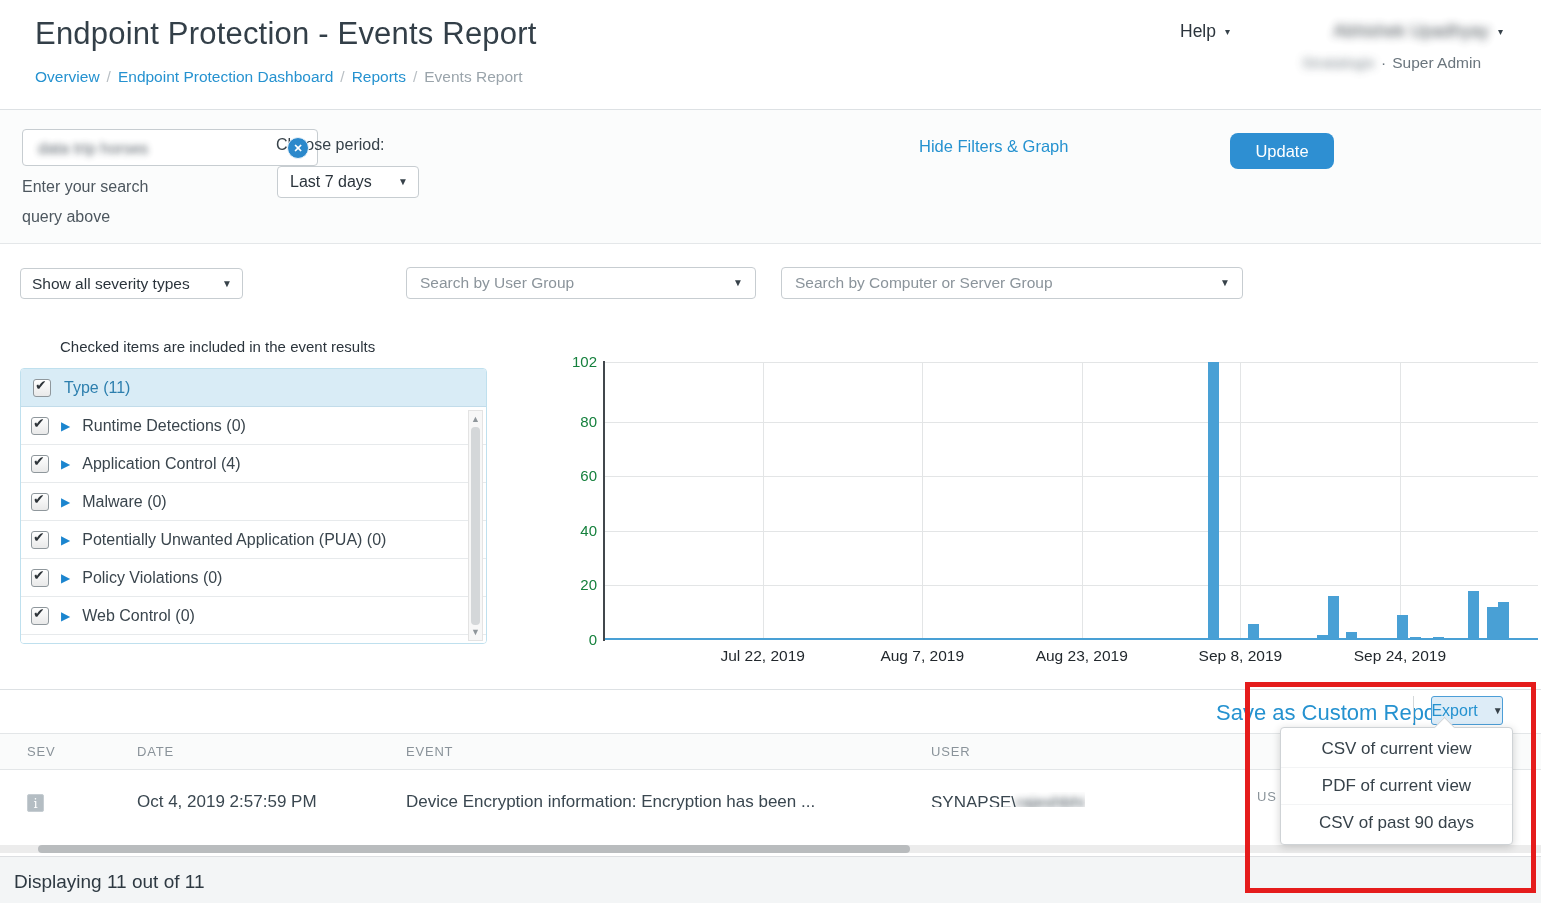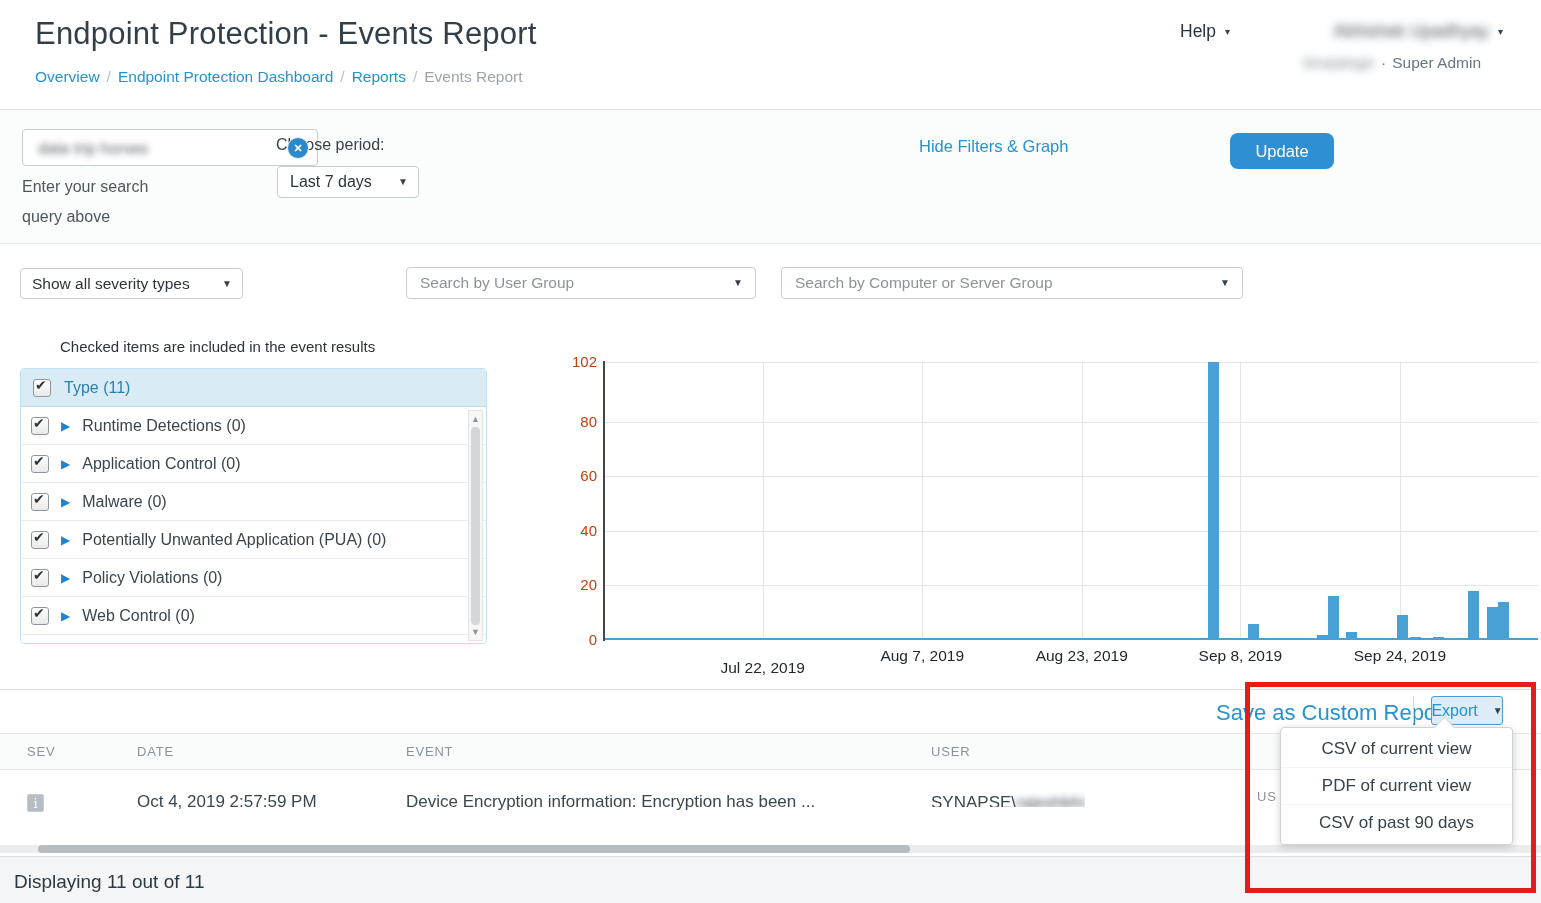--- a/index.html
+++ b/index.html
@@ -53,21 +53,21 @@
       position:relative;flex:none;cursor:pointer;}
   .cb .tick{position:absolute;left:1px;top:-3px;font-size:14px;color:#2f353a;}
   .check-row{height:37px;border-bottom:1px solid #e7eaec;display:flex;align-items:center;gap:12px;padding-left:10px;background:#fff;}
   .tri{color:#1b85cf;font-size:12px;flex:none;cursor:pointer;}
   .check-label{font-size:16px;color:#3a454d;}
   .v-scroll{position:absolute;right:3px;top:41px;width:15px;height:231px;background:#f7f7f7;border:1px solid #e3e3e3;box-sizing:border-box;}
   .v-scroll .arr{position:absolute;left:0;width:100%;text-align:center;font-size:9px;color:#8f969b;cursor:pointer;}
   .v-thumb{position:absolute;left:2px;width:9px;top:16px;height:198px;background:#d4d7d9;border-radius:4px;cursor:pointer;}
 
   
-  .ylabel{position:absolute;width:45px;text-align:right;font-size:15px;color:#c2410c;height:20px;line-height:20px;}
+  .ylabel{position:absolute;width:45px;text-align:right;font-size:15px;color:#15803d;height:20px;line-height:20px;}
   .gridline{position:absolute;background:#e3e5e6;}
   .yaxis{position:absolute;background:#41474c;}
   .bar{position:absolute;background:#49a0d5;}
   .baseline{position:absolute;background:#49a0d5;}
   .xlabel{position:absolute;width:160px;text-align:center;font-size:15.5px;color:#22282d;}
 
   
   .save-link{left:1216px;top:700px;font-size:22px;color:#2592d0;cursor:pointer;}
   .tb-divider{left:1413px;top:696px;width:1px;height:27px;background:#d4d8da;}
   .export-btn{left:1431px;top:696px;width:72px;height:29px;background:#ddecf7;border:1px solid #4c9ed7;border-radius:3px;
@@ -174,21 +174,21 @@
             <span class="tick">✔</span>
           </span>
           <span class="tri">▶</span>
           <span class="check-label">Runtime Detections (0)</span>
         </div>
         <div class="check-row">
           <span class="cb">
             <span class="tick">✔</span>
           </span>
           <span class="tri">▶</span>
-          <span class="check-label">Application Control (0)</span>
+          <span class="check-label">Application Control (4)</span>
         </div>
         <div class="check-row">
           <span class="cb">
             <span class="tick">✔</span>
           </span>
           <span class="tri">▶</span>
           <span class="check-label">Malware (0)</span>
         </div>
         <div class="check-row">
           <span class="cb">
@@ -228,21 +228,21 @@
       <div class="gridline" style="left: 605px; top: 585.49px; width: 933px; height: 1px;"></div>
       <div class="abs ylabel" style="left: 552px; top: 520.98px;">40</div>
       <div class="gridline" style="left: 605px; top: 530.98px; width: 933px; height: 1px;"></div>
       <div class="abs ylabel" style="left: 552px; top: 466.471px;">60</div>
       <div class="gridline" style="left: 605px; top: 476.471px; width: 933px; height: 1px;"></div>
       <div class="abs ylabel" style="left: 552px; top: 411.961px;">80</div>
       <div class="gridline" style="left: 605px; top: 421.961px; width: 933px; height: 1px;"></div>
       <div class="abs ylabel" style="left: 552px; top: 352px;">102</div>
       <div class="gridline" style="left: 605px; top: 362px; width: 933px; height: 1px;"></div>
       <div class="gridline" style="left: 762.677px; top: 362px; width: 1px; height: 278px;"></div>
-      <div class="abs xlabel" style="left: 682.677px; top: 647px; margin-top: 12px;">Jul 22, 2019</div>
+      <div class="abs xlabel" style="left: 682.677px; top: 647px;">Jul 22, 2019</div>
       <div class="gridline" style="left: 922.22px; top: 362px; width: 1px; height: 278px;"></div>
       <div class="abs xlabel" style="left: 842.22px; top: 647px;">Aug 7, 2019</div>
       <div class="gridline" style="left: 1081.76px; top: 362px; width: 1px; height: 278px;"></div>
       <div class="abs xlabel" style="left: 1001.76px; top: 647px;">Aug 23, 2019</div>
       <div class="gridline" style="left: 1240.37px; top: 362px; width: 1px; height: 278px;"></div>
       <div class="abs xlabel" style="left: 1160.37px; top: 647px;">Sep 8, 2019</div>
       <div class="gridline" style="left: 1399.92px; top: 362px; width: 1px; height: 278px;"></div>
       <div class="abs xlabel" style="left: 1319.92px; top: 647px;">Sep 24, 2019</div>
       <div class="yaxis" style="left: 603px; top: 361px; width: 2px; height: 280px;"></div>
       <div class="baseline" style="left: 605px; top: 638px; width: 933px; height: 2px;"></div>

